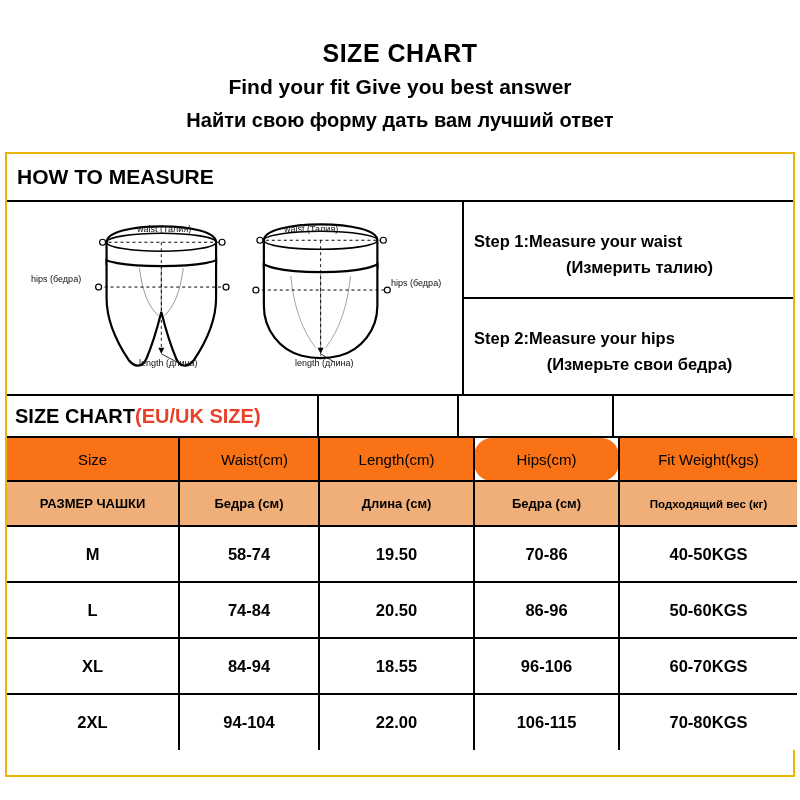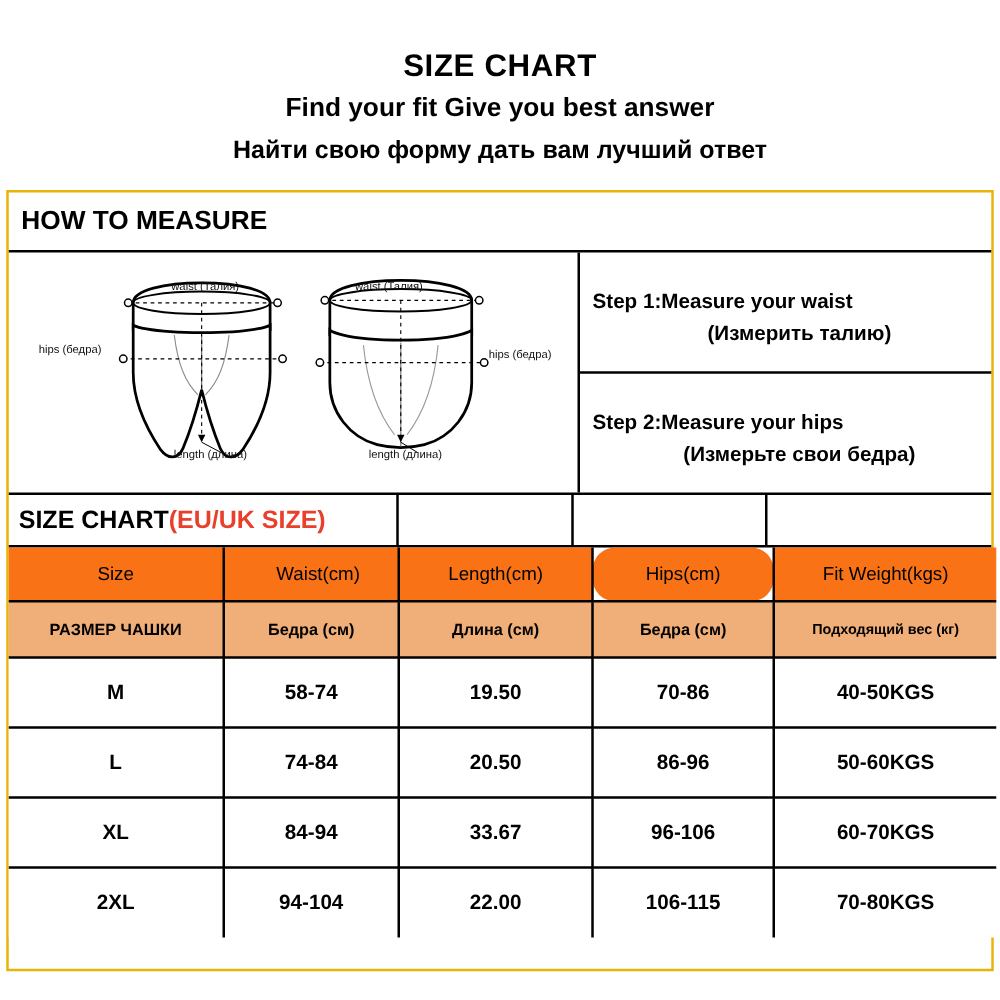--- a/index.html
+++ b/index.html
@@ -316,21 +316,21 @@
       <tr class="data-row">
         <td>L</td>
         <td>74-84</td>
         <td>20.50</td>
         <td>86-96</td>
         <td>50-60KGS</td>
       </tr>
       <tr class="data-row">
         <td>XL</td>
         <td>84-94</td>
-        <td>33.67</td>
+        <td>18.55</td>
         <td>96-106</td>
         <td>60-70KGS</td>
       </tr>
       <tr class="data-row">
         <td>2XL</td>
         <td>94-104</td>
         <td>22.00</td>
         <td>106-115</td>
         <td>70-80KGS</td>
       </tr>

